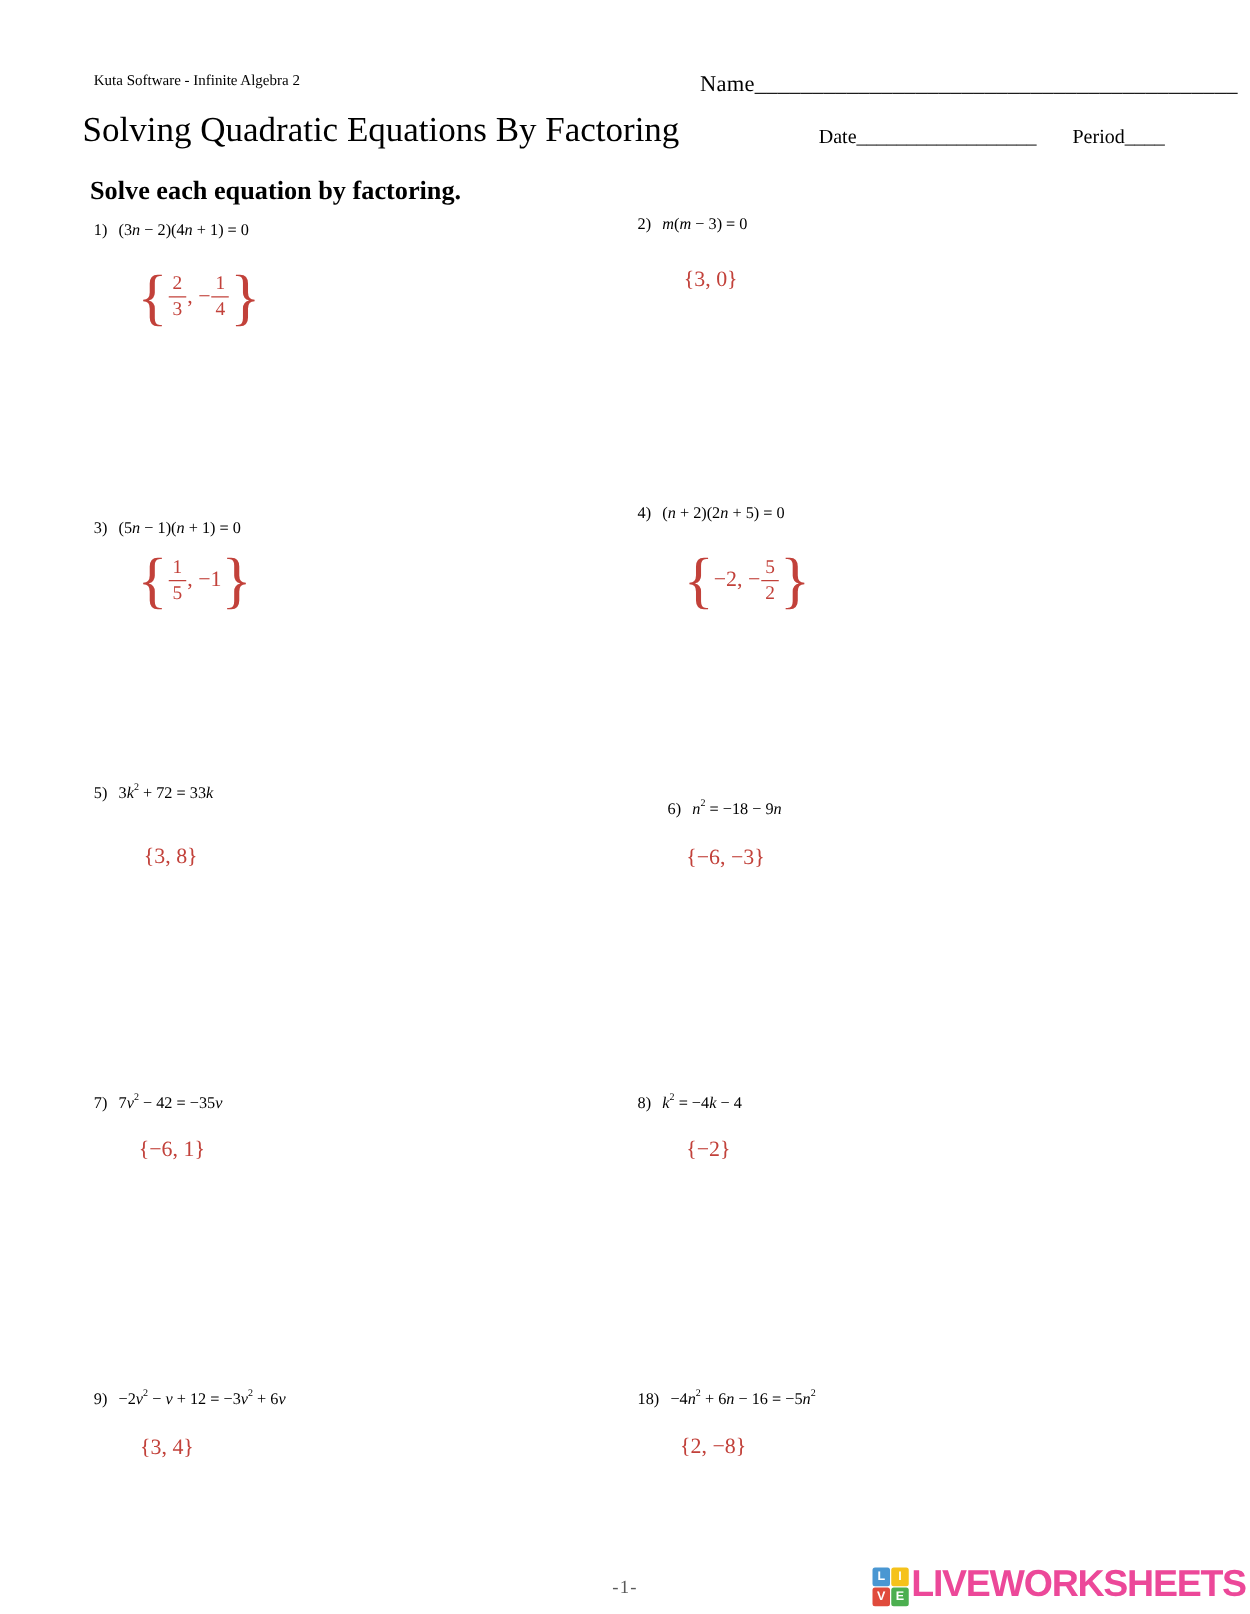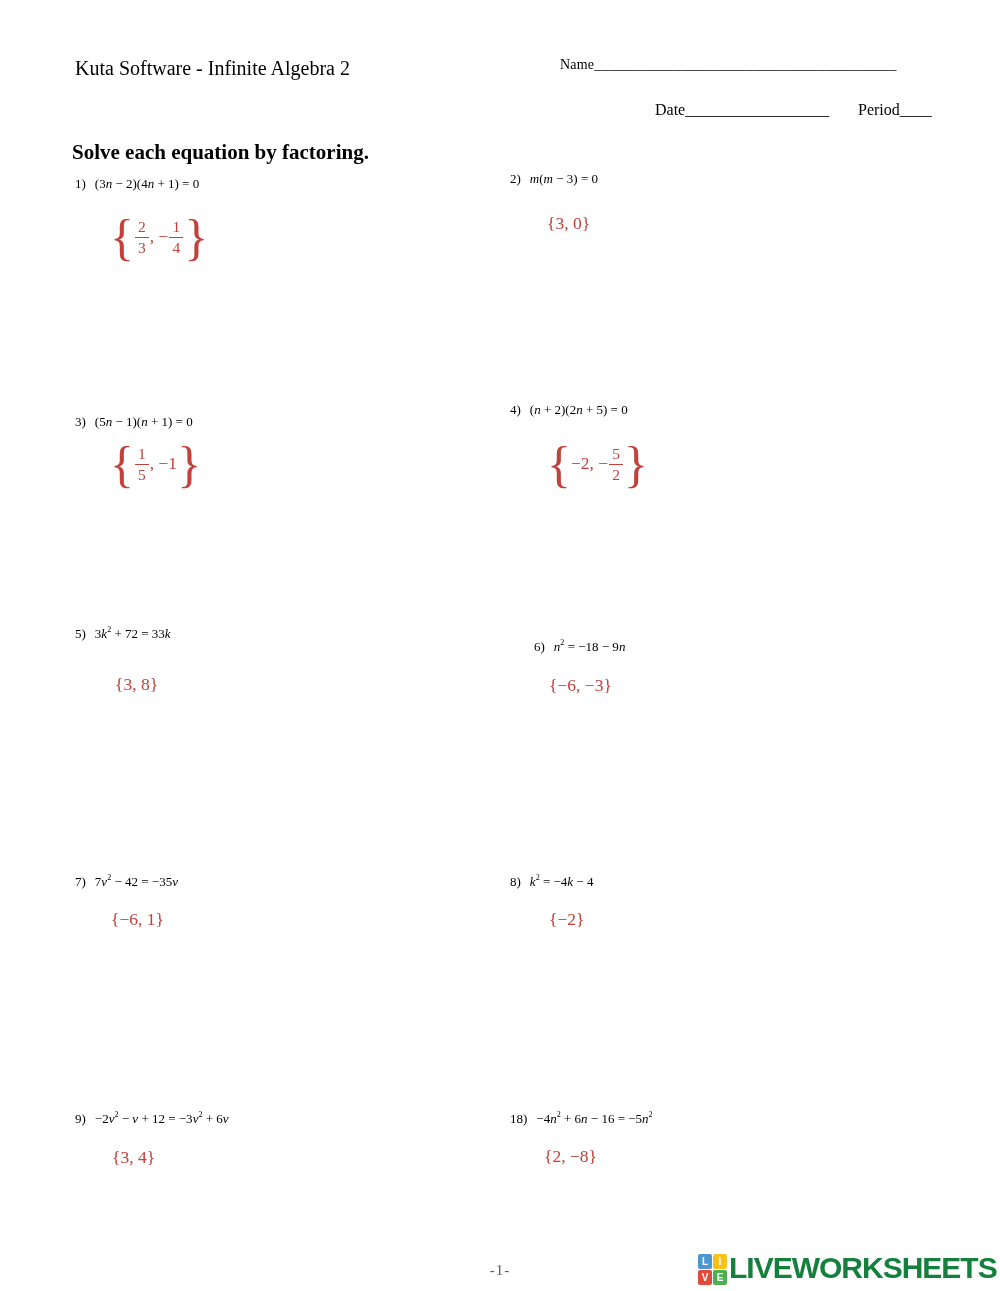--- a/index.html
+++ b/index.html
@@ -1,22 +1,22 @@
 <!DOCTYPE html>
 <html><head>
 <meta charset="utf-8">
 <style>
   html,body{margin:0;padding:0;background:#ffffff;}
   .page{
     position:relative;width:1000px;height:1291px;background:#ffffff;
     font-family:"Liberation Serif","DejaVu Serif",serif;color:#000;overflow:hidden;
   }
   .abs{position:absolute;}
-  .brand-line{font-size:20px;white-space:nowrap;}
-  .name-line{font-size:14px;white-space:nowrap;letter-spacing:0.2px;}
+  .brand-line{font-size:12px;white-space:nowrap;}
+  .name-line{font-size:18px;white-space:nowrap;letter-spacing:0.2px;}
   .doc-title{font-size:28px;line-height:1;white-space:nowrap;}
   .date-line,.period-line{font-size:16px;white-space:nowrap;}
   .instruction{font-size:21px;font-weight:bold;white-space:nowrap;}
   .problem{font-size:13px;line-height:1.25;white-space:nowrap;}
   .pnum{display:inline-block;margin-right:9px;}
   .pequation i{font-style:italic;}
   .pequation sup{font-size:0.62em;line-height:0;vertical-align:6px;}
   .answer{
     font-size:17.5px;display:flex;align-items:center;white-space:pre;
     line-height:1.1;
@@ -46,20 +46,21 @@
   }
 </style>
 </head>
 <body>
 
 <div class="page">
 
   <div class="abs brand-line" style="left:75px;top:57px">Kuta Software - Infinite Algebra 2</div>
   <div class="abs name-line" style="left:560px;top:57px">Name__________________________________________</div>
 
+  <div class="abs doc-title" style="left:66px;top:91px">Solving Quadratic Equations By Factoring</div>
   <div class="abs date-line" style="left:655px;top:101px">Date__________________</div>
   <div class="abs period-line" style="left:858px;top:101px">Period____</div>
 
   <div class="abs instruction" style="left:72px;top:140px">Solve each equation by factoring.</div>
 
   <div class="abs problem" style="left:75px;top:176px">
     <span class="pnum">1)</span><span class="pequation">(3<i>n</i> − 2)(4<i>n</i> + 1) = 0</span>
   </div>
   <div class="abs answer" style="left: 110px; top: 212px; color: rgb(194, 65, 58);"><span class="brace tall">{</span><span class="frac"><span class="num">2</span><span class="den">3</span></span>, −<span class="frac"><span class="num">1</span><span class="den">4</span></span><span class="brace tall">}</span></div>
 
@@ -110,16 +111,16 @@
 
   <div class="abs page-number" style="top:1262px">-1-</div>
 
   <div class="abs logo" style="left:698px;top:1251px">
     <div class="logo-grid">
       <span class="logo-tile" style="background: rgb(74, 151, 210);">L</span>
       <span class="logo-tile" style="background: rgb(245, 194, 27);">I</span>
       <span class="logo-tile" style="background: rgb(224, 75, 60);">V</span>
       <span class="logo-tile" style="background: rgb(76, 175, 80);">E</span>
     </div>
-    <span class="logo-text" style="color: #15803d;">LIVEWORKSHEETS</span>
+    <span class="logo-text" style="color: #ec4899;">LIVEWORKSHEETS</span>
   </div>
 
 </div>
 
 </body></html>

